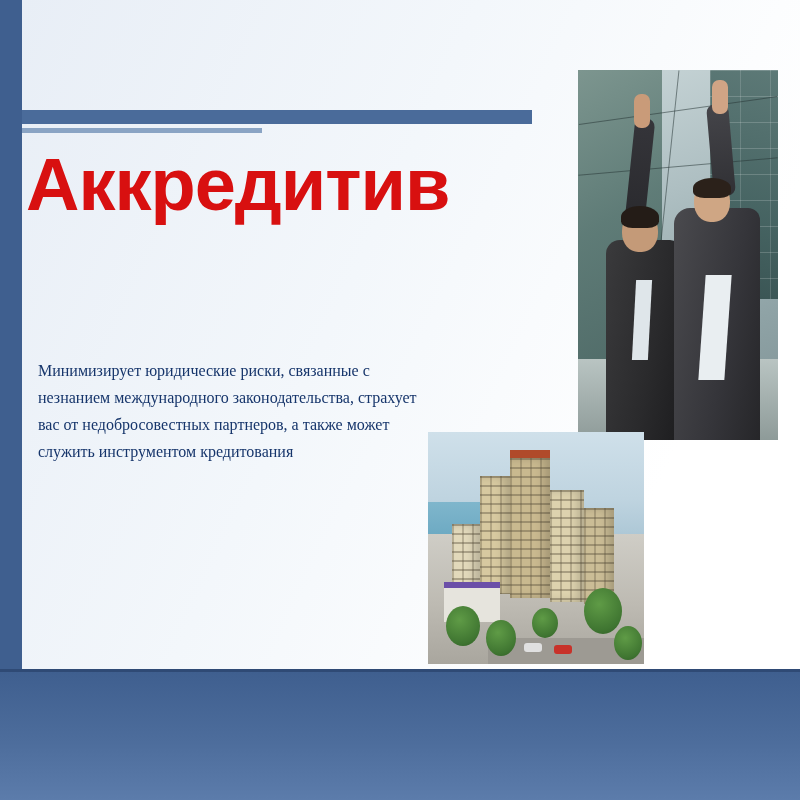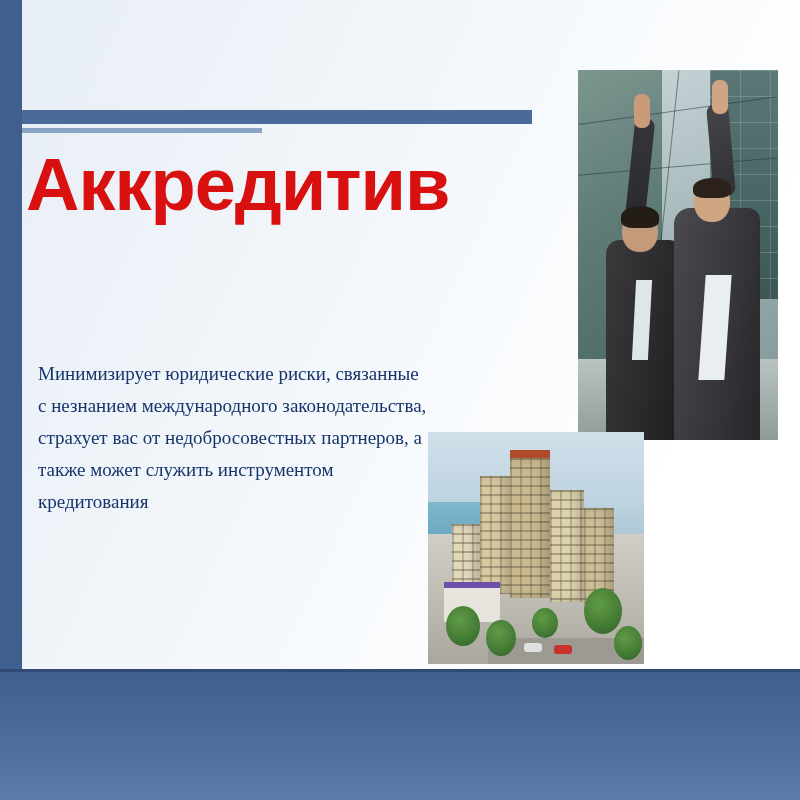--- a/index.html
+++ b/index.html
@@ -84,21 +84,21 @@
     letter-spacing: -1px;
     line-height: 1.05;
     font-family: "Liberation Sans", sans-serif;
   }
   
   .body-text {
     position: absolute;
     left: 38px;
     top: 358px;
     width: 390px;
-    font-size: 19px;
+    font-size: 16px;
     line-height: 1.68;
     color: #16356b;
     font-family: "Liberation Serif", serif;
   }
   
   .photo-men {
     position: absolute;
     left: 578px;
     top: 70px;
     width: 200px;

